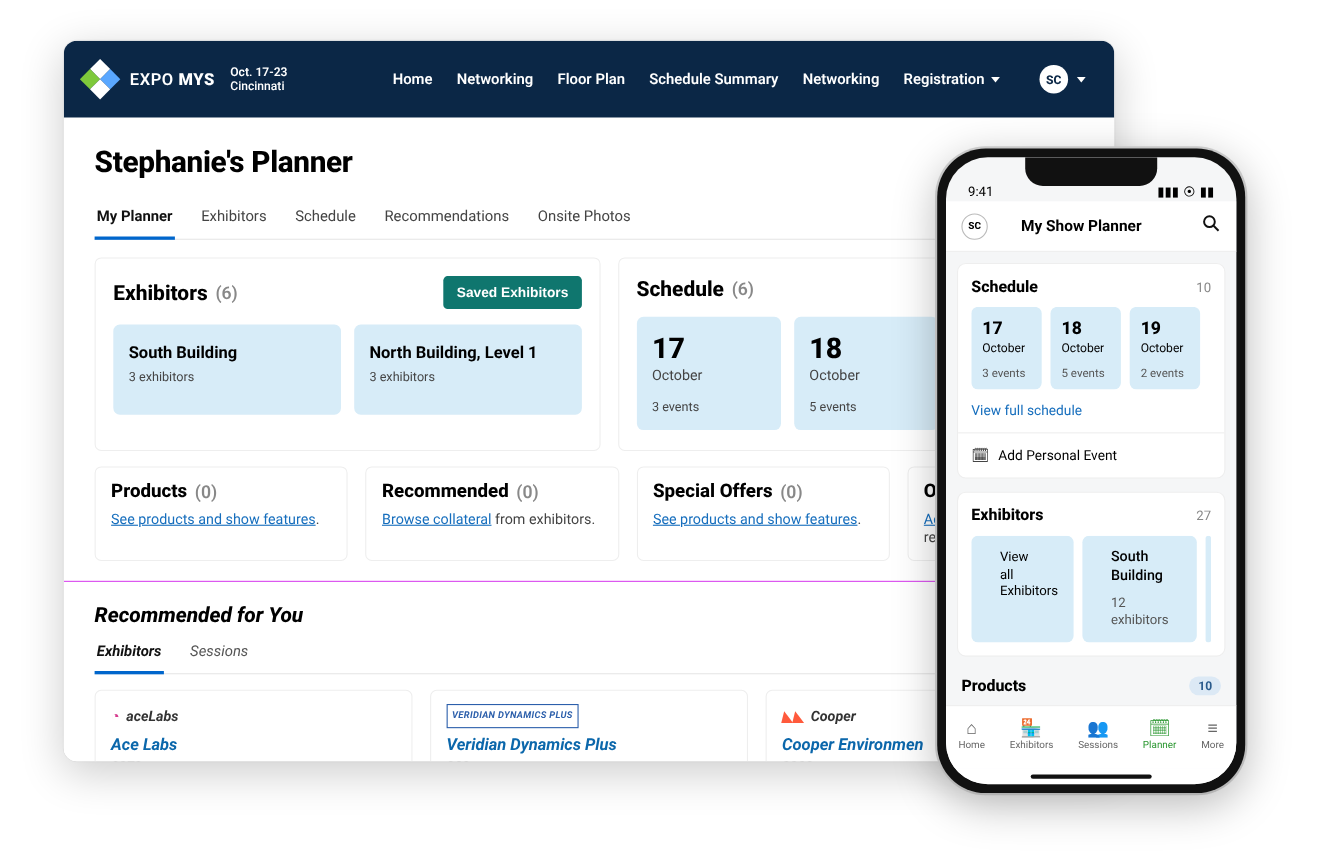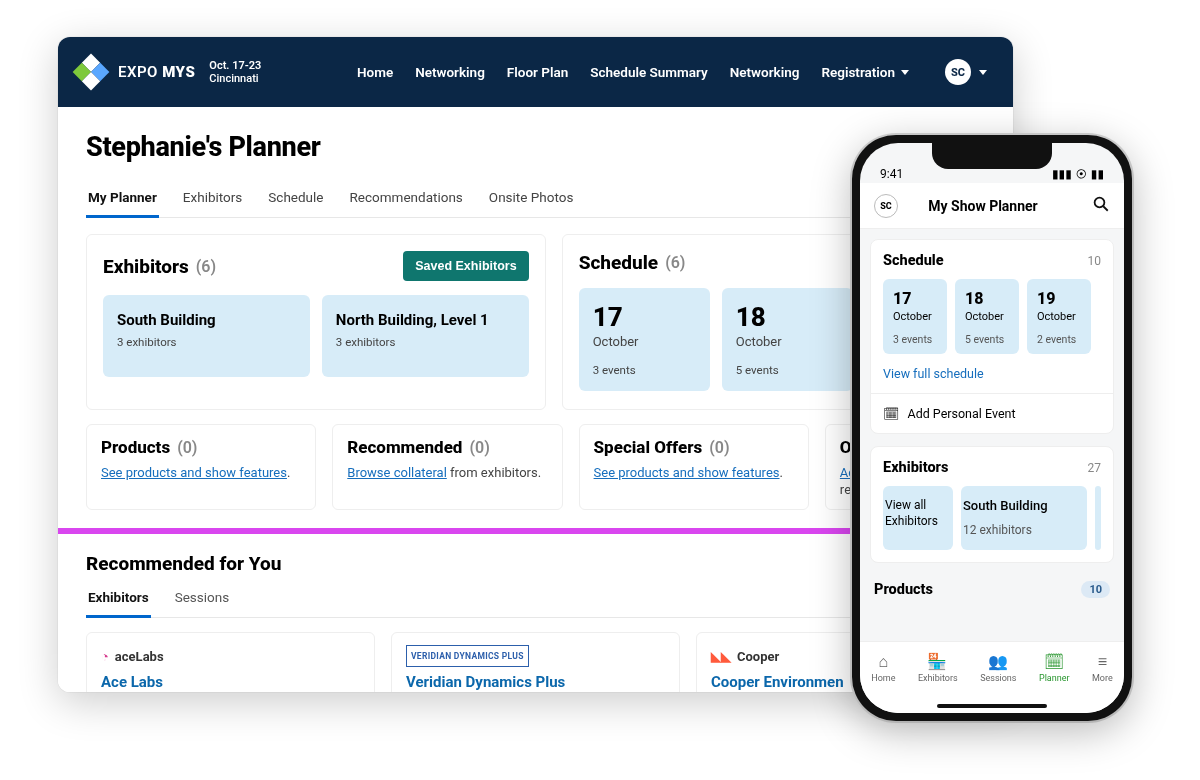--- a/index.html
+++ b/index.html
@@ -50,21 +50,21 @@
 .link.und{ text-decoration:underline; }
 .muted{ color:#444; }
 .panel .body-text{ font-size:13px; margin-top:8px; }
 .panel .add-link{ font-size:12.5px; color:#166ebd; text-decoration:underline; margin-left:auto; }
 
 
 .panel.small{ flex:1; min-height:86px; padding:12px 14px;}
 .panel.small .panel-title{ font-size:17px; }
 
 
-.rec-strip{ margin:18px -28px 0 -28px; padding:18px 28px 0 28px; border-top:6px solid #d946ef; background:#fff;}
+.rec-strip{ margin:18px -28px 0 -28px; padding:18px 28px 0 28px; border-top:1px solid #d946ef; background:#fff;font-style:italic;}
 .rec-title{ font-size:19px; font-weight:800;}
 .rec-tabs{ display:flex; gap:22px; border-bottom:1px solid #e7e7e7; margin-top:6px; font-size:13.5px;}
 .rec-tabs .tab{ padding:8px 2px 10px 2px; color:#555; cursor:pointer;}
 .rec-tabs .tab.active{ color:#111; font-weight:700; border-bottom:3px solid #0066cc; margin-bottom:-1px;}
 .rec-cards{ display:flex; gap:16px; margin-top:14px;}
 .rec-card{ flex:1; border:1px solid #eee; border-radius:6px; padding:12px 14px;}
 .rec-card .logo{ height:22px; display:flex; align-items:center; gap:6px; font-size:13px; font-weight:700; color:#333; margin-bottom:6px;}
 .rec-card .name{ color:#0b67ab; font-weight:700; font-size:15px; }
 .rec-card .code{ font-size:12.5px; font-weight:700; margin-top:4px;}
 
@@ -88,21 +88,21 @@
 .p-card-head .c{ color:#888; font-size:12px;}
 .p-chiprow{ display:flex; gap:8px; overflow:hidden;}
 .p-chip{ background:#d7ecf8; border-radius:6px; padding:10px 10px 8px 10px; min-width:64px;}
 .p-chip .big{ font-weight:800; font-size:16px;}
 .p-chip .mo{ font-size:11px; margin-top:2px;}
 .p-chip .ev{ font-size:10.5px; color:#555; margin-top:10px;}
 .p-link{ font-size:12.5px; color:#166ebd; display:block; margin-top:12px; }
 .p-action{ font-size:12.5px; border-top:1px solid #eee; margin:12px -12px 0 -12px; padding:12px 12px 0 12px; display:flex; align-items:center; gap:8px;}
 .p-action .cal-ic{ font-size:13px;}
 
-.exh-chip{ background:#d7ecf8; border-radius:6px; padding:12px 2px; font-size:12px; line-height:1.3;}
+.exh-chip{ background:#d7ecf8; border-radius:6px; padding:12px 26px; font-size:12px; line-height:1.3;}
 .exh-chip .t{ font-weight:400;}
 .exh-chip .s{ color:#555; margin-top:8px;}
 .exh-chip .t.b{ font-weight:700; font-size:13px;}
 .pill{ background:#dce9f5; color:#2a5b8c; border-radius:999px; font-size:11px; font-weight:700; padding:2px 8px;}
 
 .p-tabbar{ background:#fff; height:58px; border-top:1px solid #eee; display:flex; justify-content:space-around; align-items:center; padding-bottom:4px;}
 .p-tab{ display:flex; flex-direction:column; align-items:center; gap:3px; font-size:9px; color:#666; cursor:pointer;}
 .p-tab.active{ color:#29962f; }
 .p-tab .ic{ font-size:16px; line-height:1; }
 .home-ind{ height:14px; display:flex; justify-content:center; align-items:center; background:#fff;}

